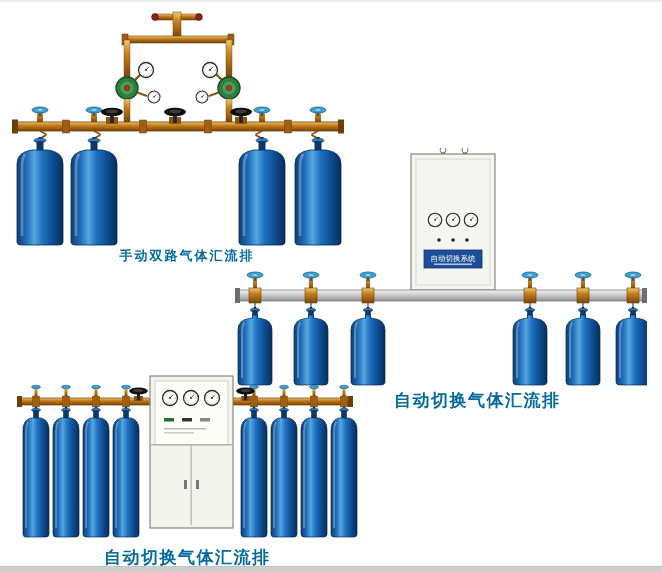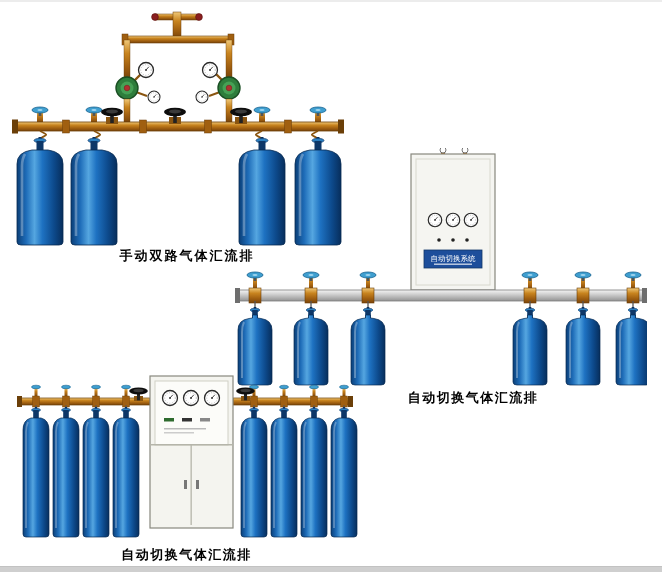--- a/index.html
+++ b/index.html
@@ -2,22 +2,22 @@
 <html><head>
 <meta charset="utf-8">
 <style>
   *{margin:0;padding:0;box-sizing:border-box}
   html,body{width:662px;height:572px}
   body{background:#ffffff;font-family:"DejaVu Sans",sans-serif}
   .page{position:relative;width:662px;height:572px;background:#ffffff;overflow:hidden}
   .edge-top{position:absolute;top:0;left:0;width:100%;height:2px;background:#ececec}
   .edge-bottom{position:absolute;bottom:0;left:0;width:100%;height:6px;background:#cfcfcf;border-top:1px solid #c2c2c2}
   .illus{position:absolute}
-  .caption{position:absolute;text-align:center;font-weight:bold;font-size:13px;letter-spacing:2px;color:#000000;white-space:nowrap}
-  .caption.small-spacing{letter-spacing:1.5px;font-size:13px}
+  .caption{position:absolute;text-align:center;font-weight:bold;font-size:13px;letter-spacing:2px;color:#0369a1;white-space:nowrap}
+  .caption.small-spacing{letter-spacing:1.5px;font-size:17px}
   svg{display:block}
 </style>
 </head>
 <body>
 
 <div class="page">
 
   <div class="edge-top"></div>
 
   <svg style="position:absolute;width:0;height:0" aria-hidden="true">

